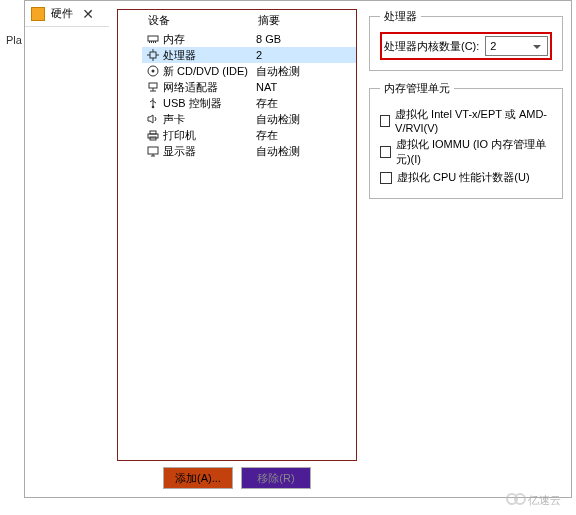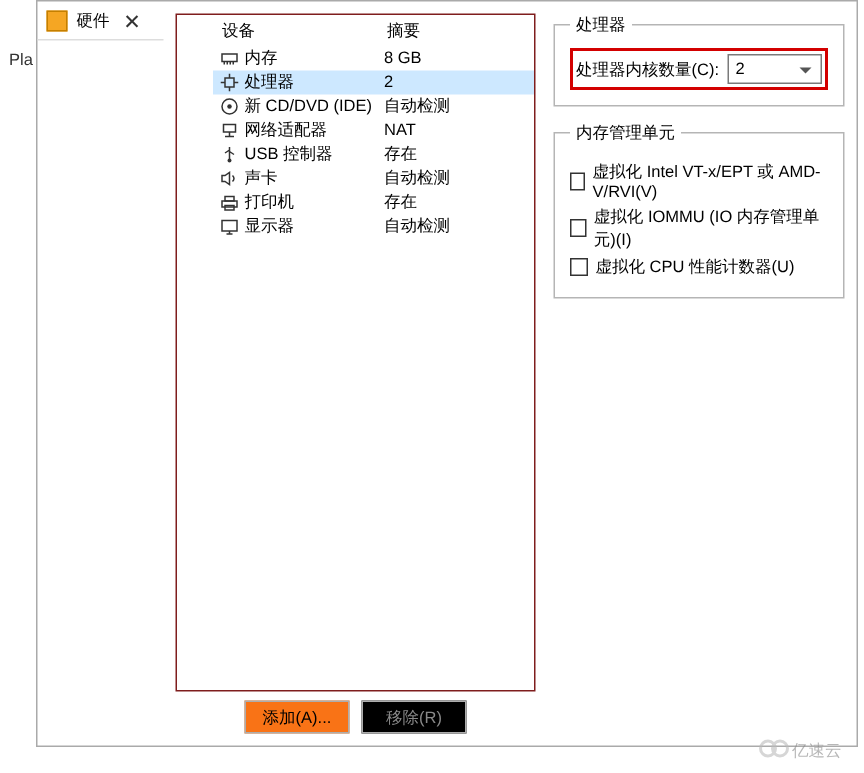--- a/index.html
+++ b/index.html
@@ -105,29 +105,29 @@
   .hw-row .sum { flex: 1; color: #000; }
   .btn-row {
     display: flex;
     justify-content: center;
     gap: 8px;
     margin-top: 6px;
   }
   .btn {
     min-width: 70px;
     height: 22px;
-    background: #f97316;
+    background: #c2410c;
     border: 1px solid #adadad;
     font-size: 11px;
     display: flex;
     align-items: center;
     justify-content: center;
     cursor: default;
   }
-  .btn.disabled { color: #888; background: #000000; }
+  .btn.disabled { color: #888; background: #4c1d95; }
   .right-col { flex: 1; padding-left: 4px; }
   fieldset {
     border: 1px solid #b5b5b5;
     margin: 0 0 10px 0;
     padding: 8px 10px 10px 10px;
   }
   legend { padding: 0 4px; font-size: 11px; }
   .proc-row {
     display: flex;
     align-items: center;

